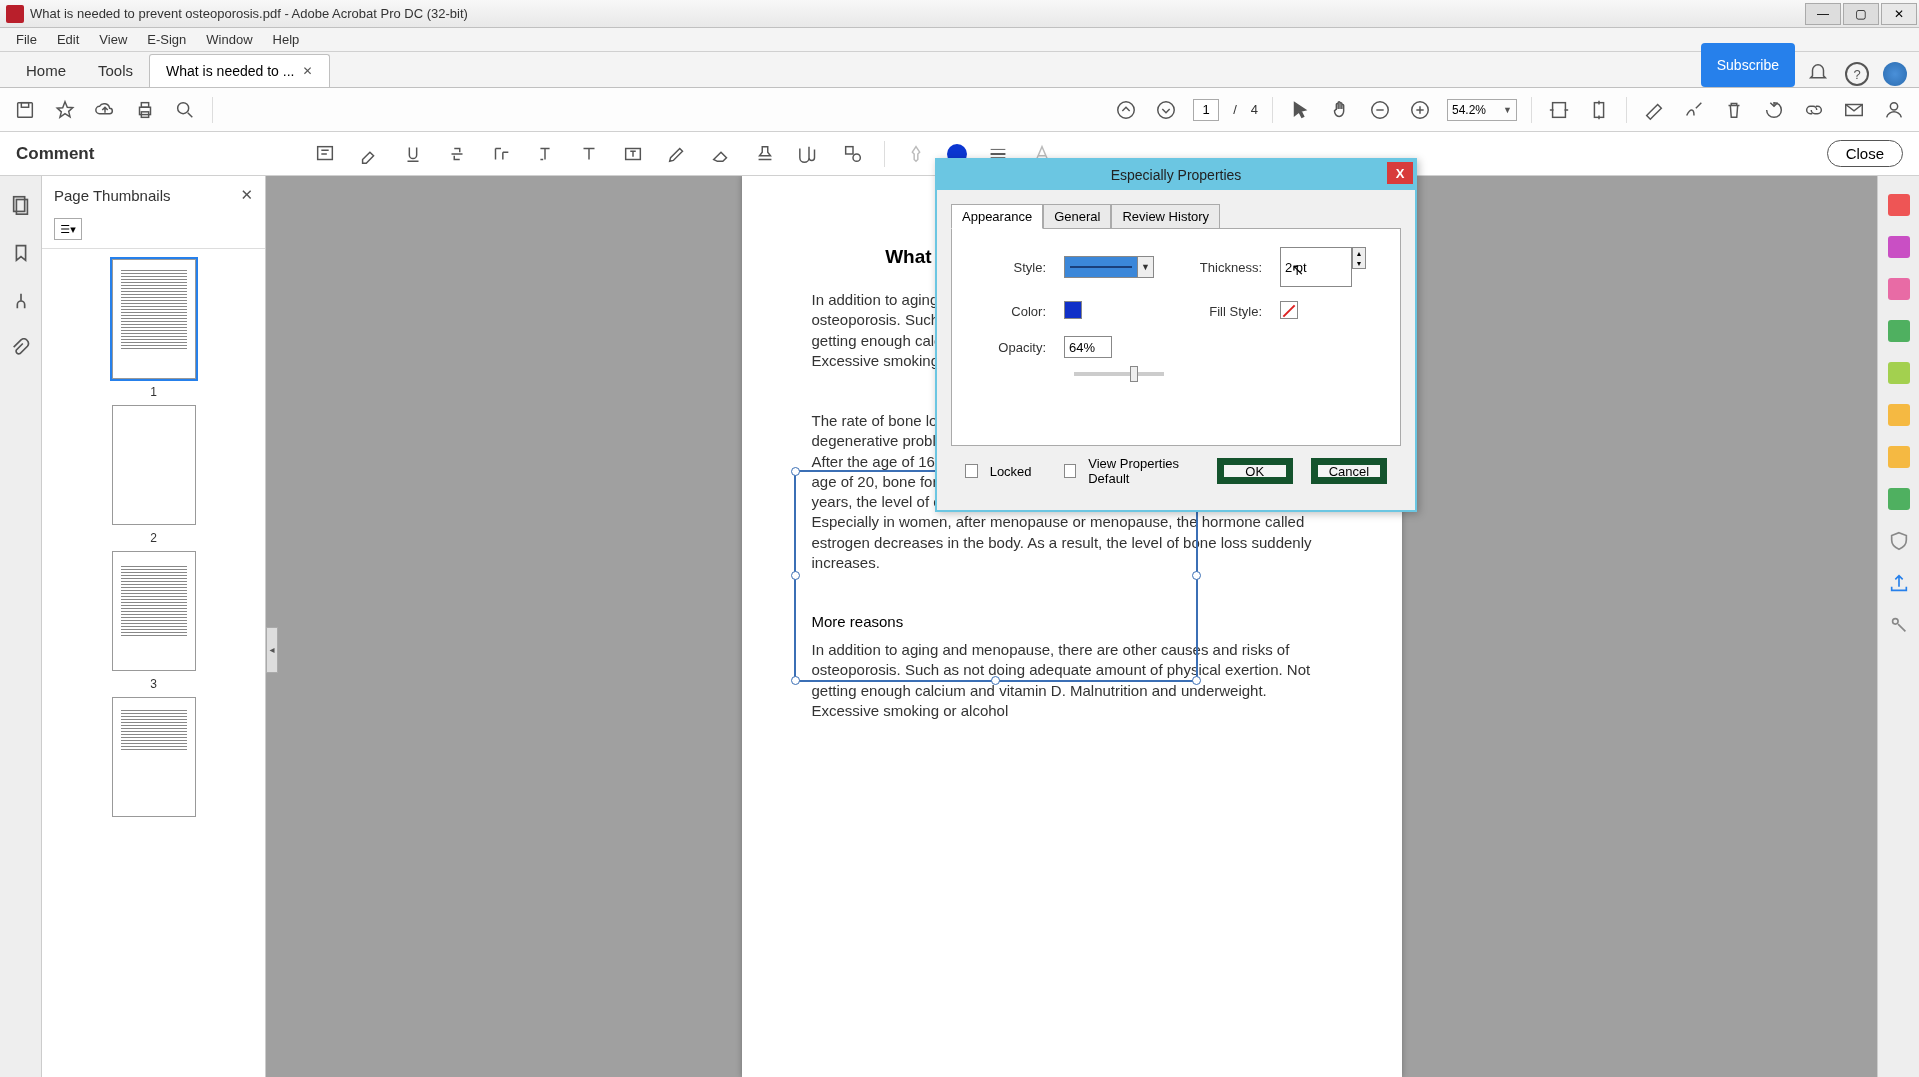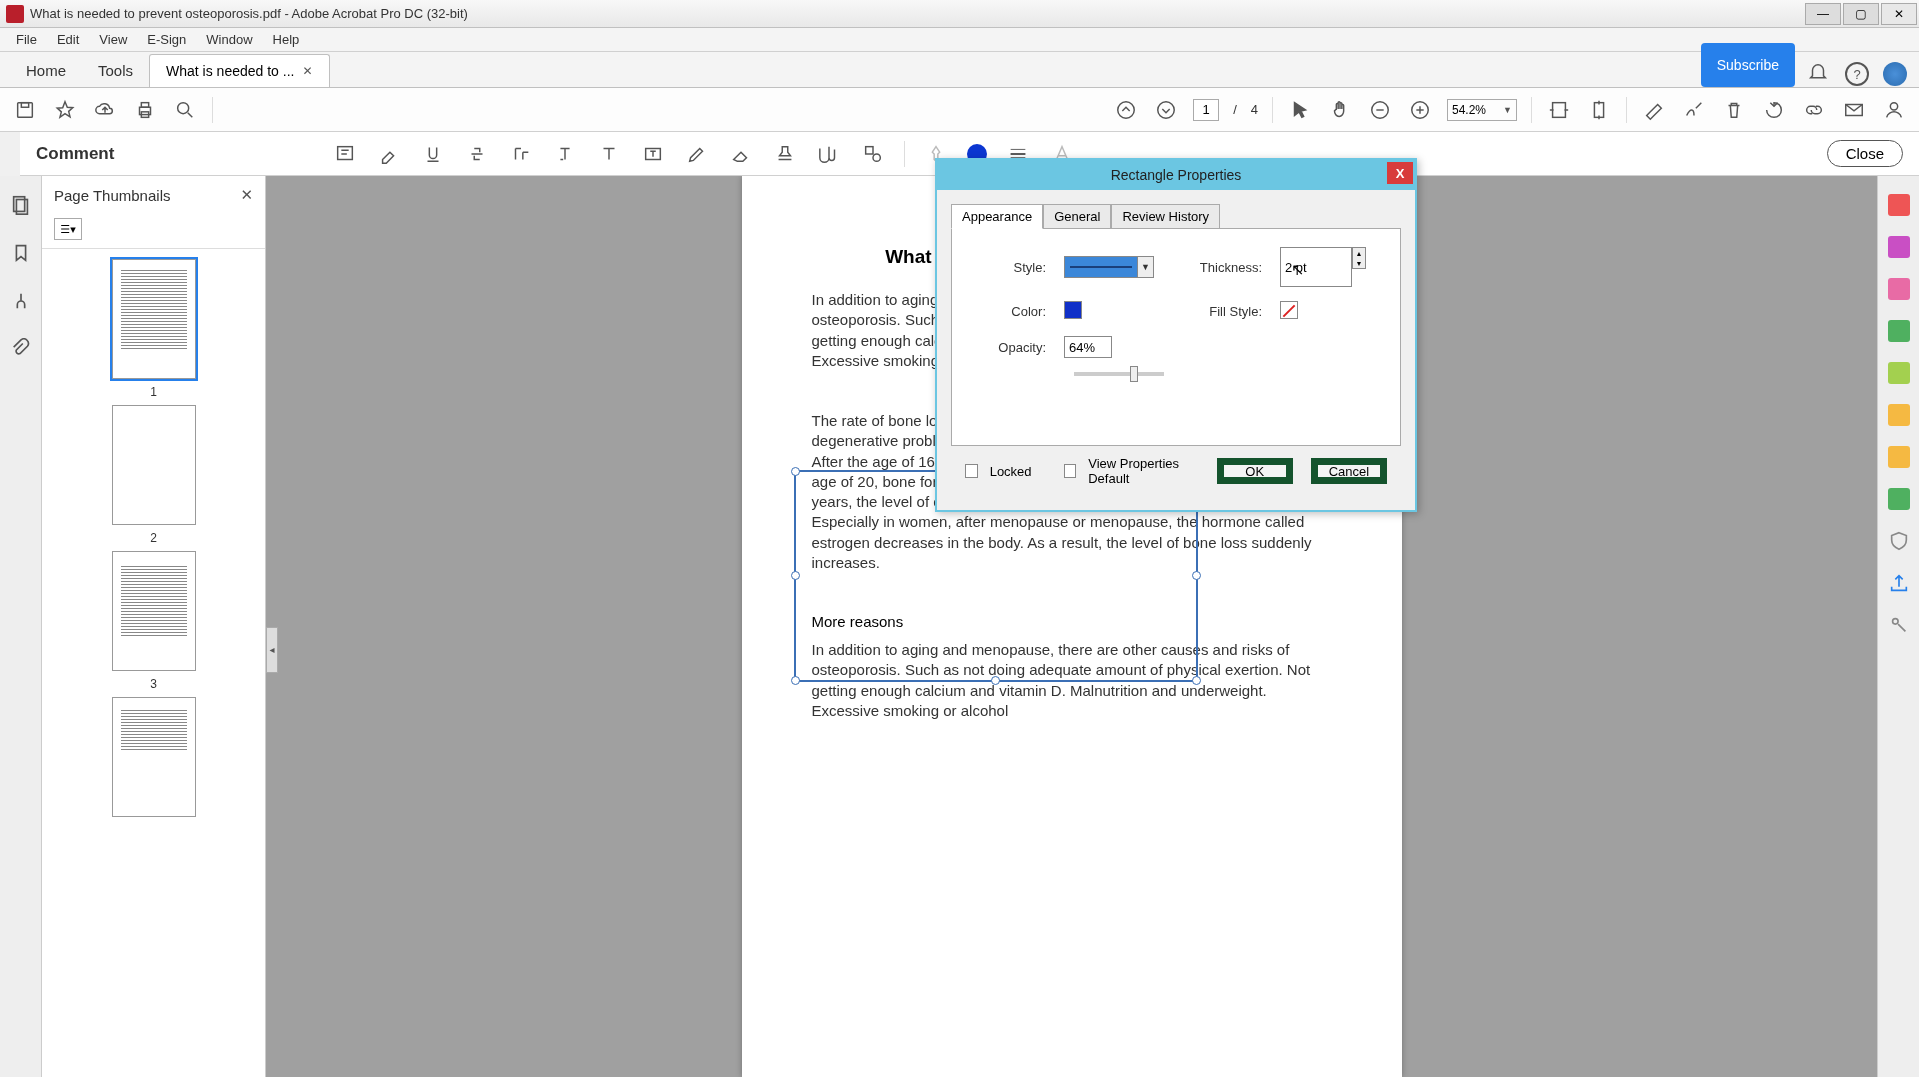--- a/index.html
+++ b/index.html
@@ -31,21 +31,21 @@
 .toolbar { height: 44px; background: #fdfdfd; border-bottom: 1px solid #d0d0d0; display: flex; align-items: center; padding: 0 12px; gap: 14px; }
 .tool-icon { width: 26px; height: 26px; display: flex; align-items: center; justify-content: center; color: #555; }
 .tool-icon svg { width: 22px; height: 22px; stroke: #555; fill: none; stroke-width: 1.6; }
 .divider { width: 1px; height: 26px; background: #ddd; }
 .page-input { width: 26px; height: 22px; border: 1px solid #aaa; text-align: center; font-size: 13px; }
 .page-total { font-size: 13px; color: #333; }
 .zoom-combo { width: 70px; height: 22px; border: 1px solid #aaa; font-size: 12px; padding: 0 4px; display: flex; align-items: center; justify-content: space-between; }
 .zoom-combo .caret { font-size: 9px; color: #555; }
 
 
-.comment-bar { height: 44px; background: #fff; border-bottom: 1px solid #d0d0d0; display: flex; align-items: center; padding: 0 16px; gap: 18px; margin-left: 20px; }
+.comment-bar { height: 44px; background: #fff; border-bottom: 1px solid #d0d0d0; display: flex; align-items: center; padding: 0 16px; gap: 18px; }
 .comment-label { font-size: 17px; font-weight: 600; color: #333; flex-shrink: 0; margin-right: 200px; }
 .comment-bar .tool-icon svg { stroke: #555; }
 .color-dot { width: 20px; height: 20px; background: #0b36d1; border-radius: 50%; }
 .close-pill { margin-left: auto; border: 1.5px solid #555; border-radius: 18px; padding: 4px 18px; font-size: 15px; }
 
 
 .main { display: flex; height: calc(1077px - 28px - 24px - 36px - 44px - 44px); }
 .left-rail { width: 42px; background: #eee; border-right: 1px solid #ccc; display: flex; flex-direction: column; align-items: center; padding-top: 18px; gap: 26px; }
 .left-rail .rail-icon { width: 22px; height: 22px; color: #555; }
 
@@ -463,21 +463,21 @@
         </svg></div>
     <div class="r-icon"><svg viewBox="0 0 24 24" stroke="#888" fill="none" stroke-width="1.8">
           <circle cx="8" cy="8" r="3"></circle>
           <path d="M11 11l8 8"></path>
         </svg></div>
   </div>
 </div>
 
 <div class="dialog">
   <div class="dlg-title">
-    <span>Rectangle Properties</span>
+    <span>Especially Properties</span>
     <div class="dlg-close">X</div>
   </div>
   <div class="dlg-body">
     <div class="tab-row">
       <div class="dlg-tab active">Appearance</div>
       <div class="dlg-tab">General</div>
       <div class="dlg-tab">Review History</div>
     </div>
     <div class="tab-content">
       <div class="prop-grid">

